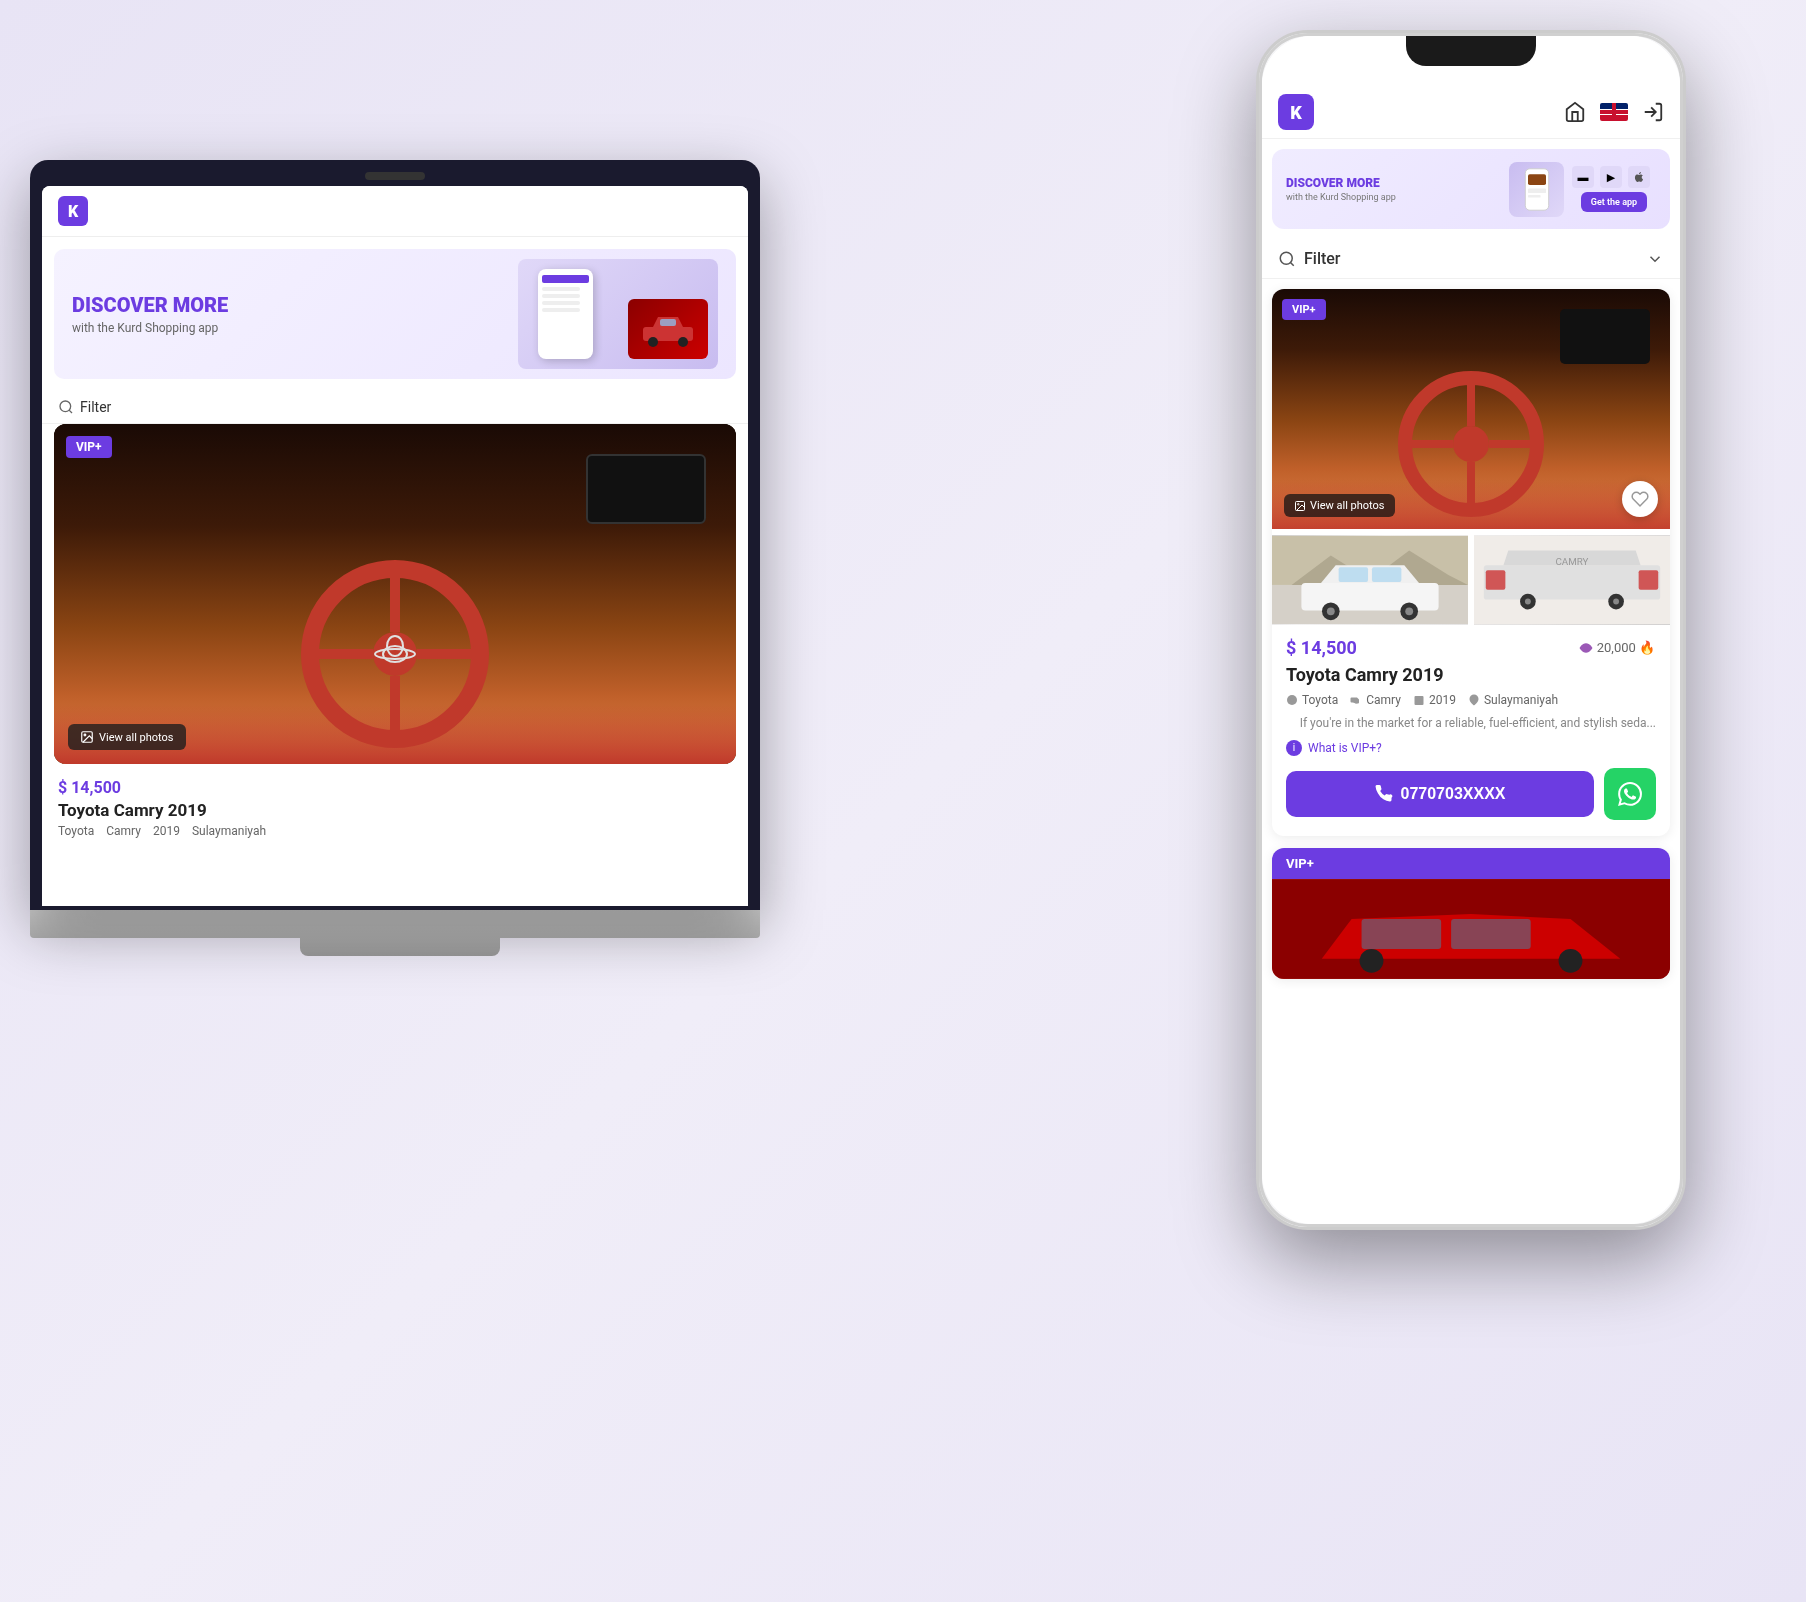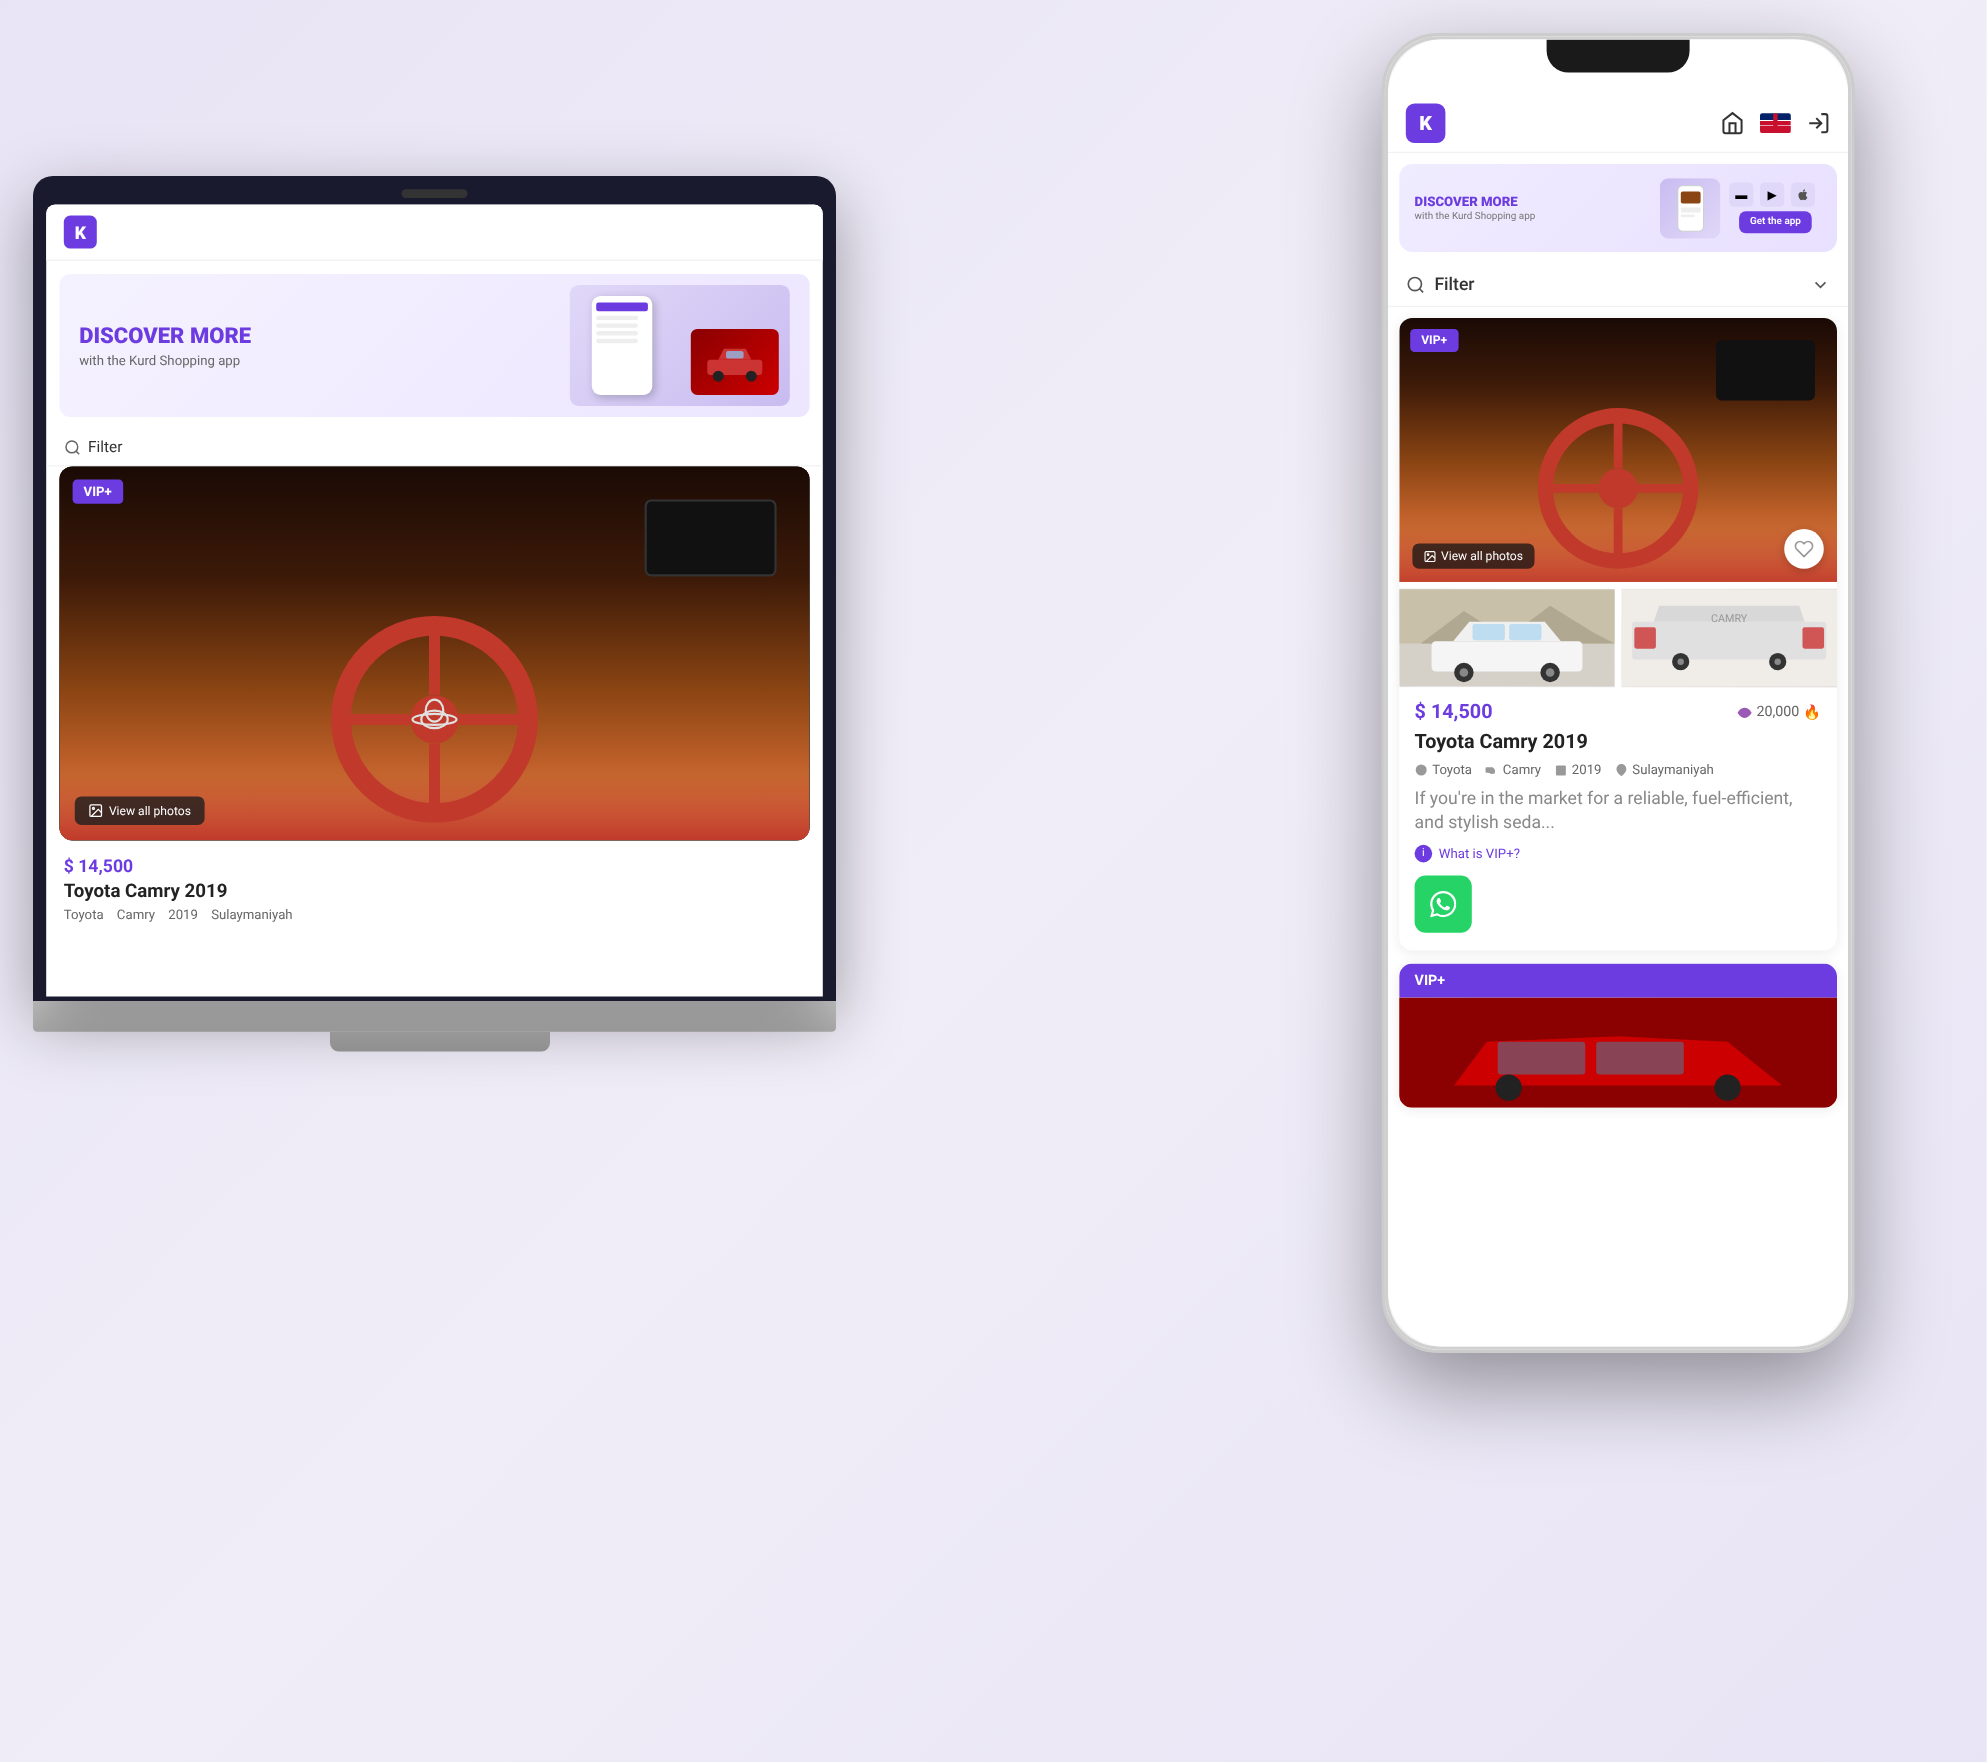--- a/index.html
+++ b/index.html
@@ -567,24 +567,25 @@
       font-size: 12px;
       color: #666;
       margin-bottom: 8px;
     }
     .meta-item {
       display: flex;
       align-items: center;
       gap: 4px;
     }
     .phone-car-desc {
-      font-size: 16px;
+      font-size: 12px;
       color: #888;
       line-height: 1.4;
       margin-bottom: 8px;
+      text-align: right;
     }
     .what-is-vip {
       display: flex;
       align-items: center;
       gap: 6px;
       font-size: 12px;
       color: #6c3ce1;
       margin-bottom: 12px;
     }
     .info-circle {
@@ -952,20 +953,26 @@
                   </svg>
                 <span>Sulaymaniyah</span>
               </div>
             </div>
             <div class="phone-car-desc">If you're in the market for a reliable, fuel-efficient, and stylish seda...</div>
             <div class="what-is-vip">
               <div class="info-circle">i</div>
               <span>What is VIP+?</span>
             </div>
             <div class="phone-cta-row">
+              <button class="phone-call-btn">
+                <svg width="18" height="18" viewBox="0 0 24 24" fill="white">
+                  <path d="M22 16.92v3a2 2 0 01-2.18 2 19.79 19.79 0 01-8.63-3.07A19.5 19.5 0 013.86 10.9a19.79 19.79 0 01-3.07-8.67A2 2 0 012.77 0h3a2 2 0 012 1.72 12.84 12.84 0 00.7 2.81 2 2 0 01-.45 2.11L6.91 7.91a16 16 0 006 6l1.27-1.27a2 2 0 012.11-.45 12.84 12.84 0 002.81.7A2 2 0 0122 16.92z"></path>
+                </svg>
+                <span>0770703XXXX</span>
+              </button>
               <div class="phone-whatsapp-btn">
                 <svg width="24" height="24" viewBox="0 0 24 24" fill="white">
                   <path d="M17.472 14.382c-.297-.149-1.758-.867-2.03-.967-.273-.099-.471-.148-.67.15-.197.297-.767.966-.94 1.164-.173.199-.347.223-.644.075-.297-.15-1.255-.463-2.39-1.475-.883-.788-1.48-1.761-1.653-2.059-.173-.297-.018-.458.13-.606.134-.133.298-.347.446-.52.149-.174.198-.298.298-.497.099-.198.05-.371-.025-.52-.075-.149-.669-1.612-.916-2.207-.242-.579-.487-.5-.669-.51-.173-.008-.371-.01-.57-.01-.198 0-.52.074-.792.372-.272.297-1.04 1.016-1.04 2.479 0 1.462 1.065 2.875 1.213 3.074.149.198 2.096 3.2 5.077 4.487.709.306 1.262.489 1.694.625.712.227 1.36.195 1.871.118.571-.085 1.758-.719 2.006-1.413.248-.694.248-1.289.173-1.413-.074-.124-.272-.198-.57-.347m-5.421 7.403h-.004a9.87 9.87 0 01-5.031-1.378l-.361-.214-3.741.982.998-3.648-.235-.374a9.86 9.86 0 01-1.51-5.26c.001-5.45 4.436-9.884 9.888-9.884 2.64 0 5.122 1.03 6.988 2.898a9.825 9.825 0 012.893 6.994c-.003 5.45-4.437 9.884-9.885 9.884m8.413-18.297A11.815 11.815 0 0012.05 0C5.495 0 .16 5.335.157 11.892c0 2.096.547 4.142 1.588 5.945L.057 24l6.305-1.654a11.882 11.882 0 005.683 1.448h.005c6.554 0 11.89-5.335 11.893-11.893a11.821 11.821 0 00-3.48-8.413z"></path>
                 </svg>
               </div>
             </div>
           </div>
         </div>
 
         <div class="phone-vip2-card">

